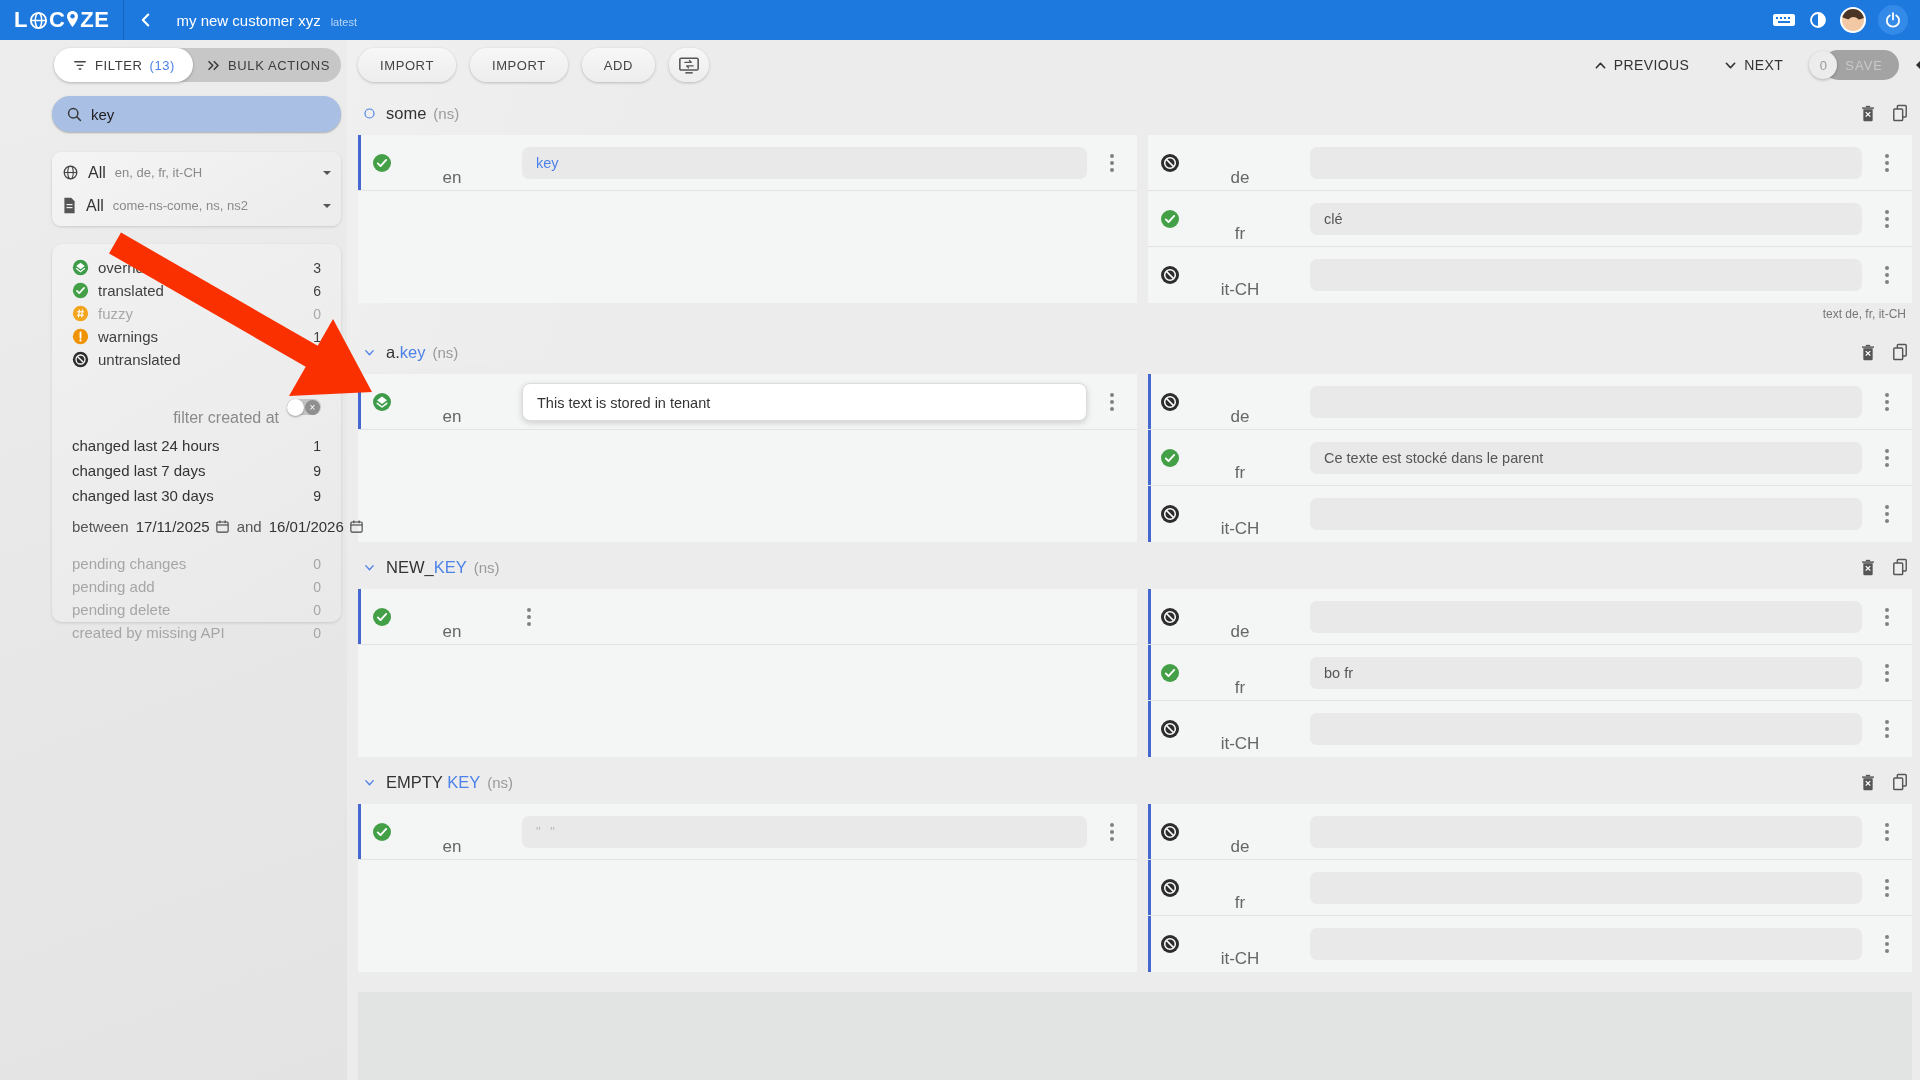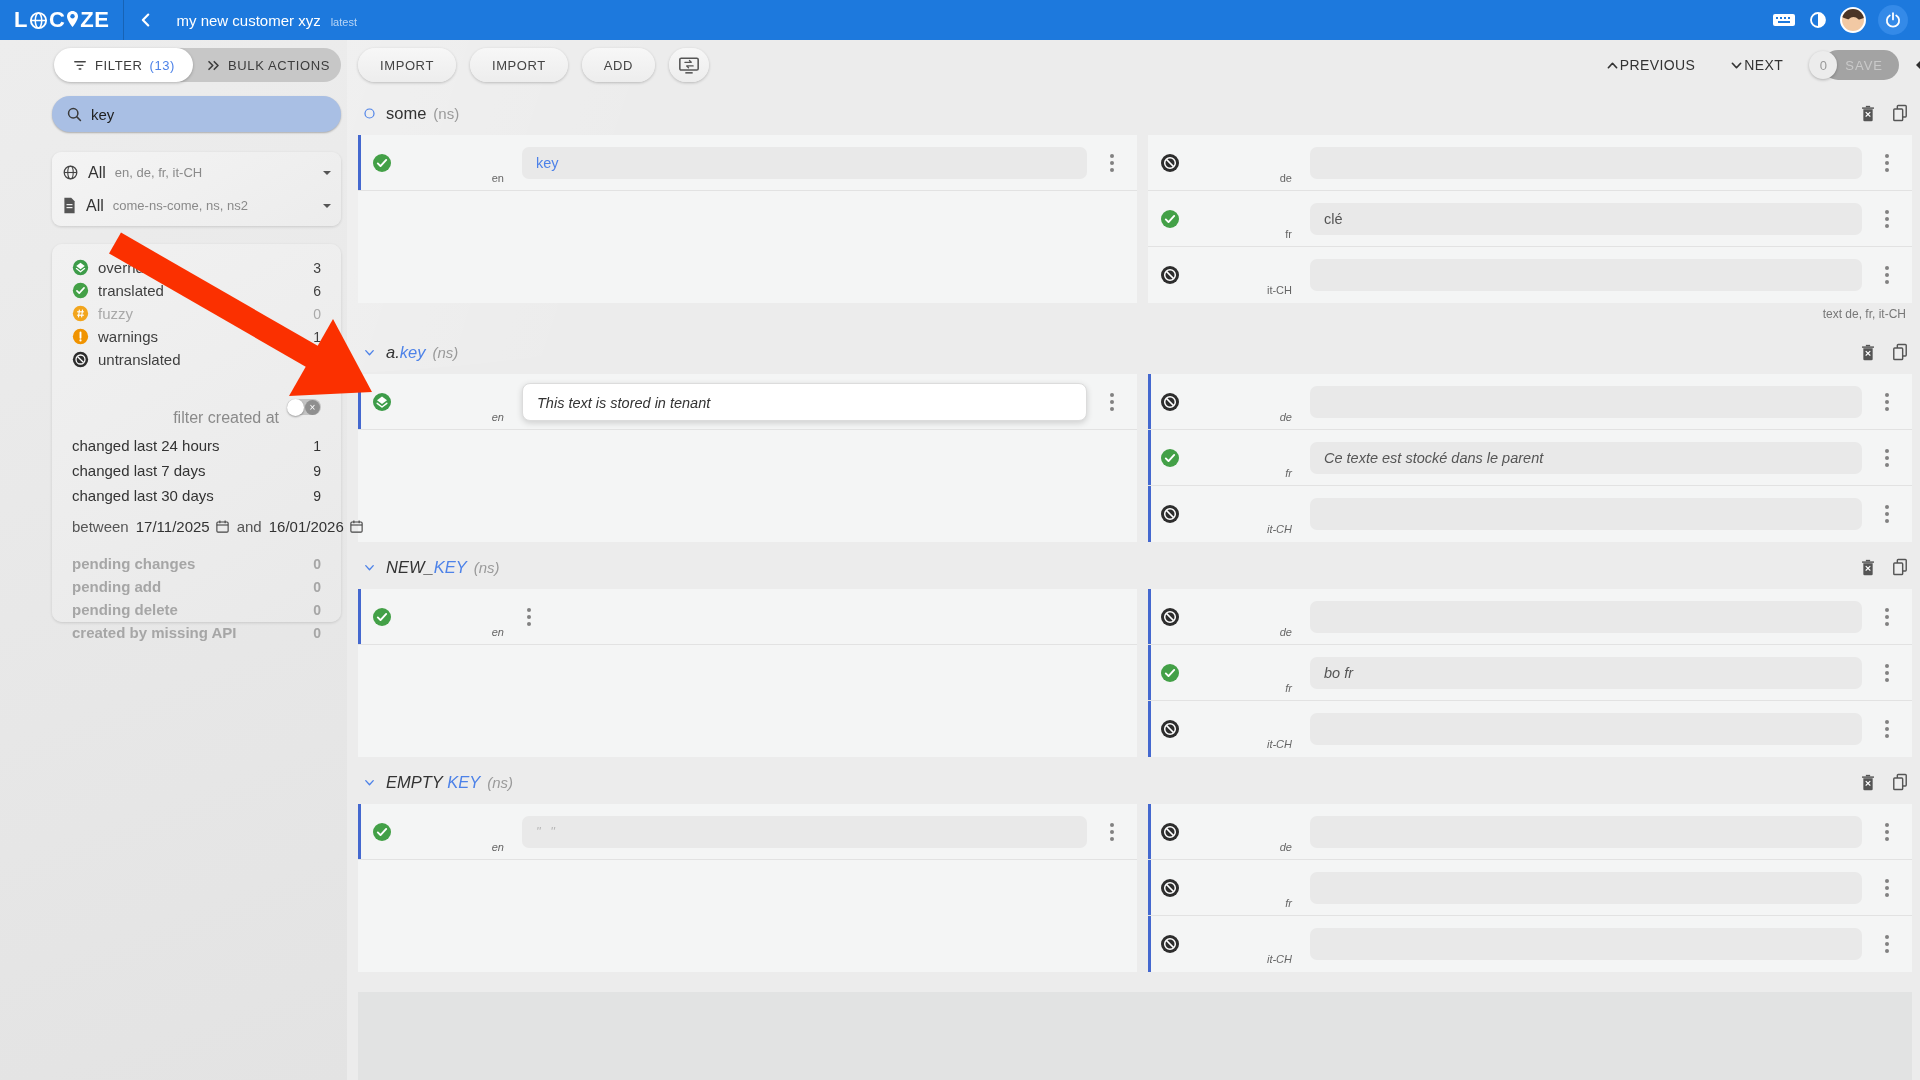--- a/index.html
+++ b/index.html
@@ -52,57 +52,57 @@
   .toggle .knob { width:17px; height:17px; background:#fff; border-radius:50%; box-shadow:0 1px 2px rgba(0,0,0,.35); }
   .toggle .knob-x { width:15px; height:15px; background:#8f8f8f; border-radius:50%; color:#fff; font-size:10px; line-height:15px; text-align:center; margin-right:1px; }
   .chrow { height:25px; display:flex; align-items:center; cursor:pointer; }
   .chrow .slabel { font-size:15px; color:#333; flex:1; }
   .chrow .scount { font-size:14px; color:#333; }
   #changed-list { margin-top:6px; }
   .between { margin-top:6px; height:24px; display:flex; align-items:center; gap:7px; }
   .between .blabel { font-size:15px; color:#555; }
   .between .bdate { font-size:15px; color:#333; display:flex; align-items:center; gap:5px; cursor:pointer; }
   #pending-list { margin-top:14px; }
-  .pdrow { height:23px; display:flex; align-items:center; cursor:pointer;font-weight:bold; }
+  .pdrow { height:23px; display:flex; align-items:center; cursor:pointer; }
   .pdrow .slabel { font-size:15px; color:#a6a6a6; flex:1; }
   .pdrow .scount { font-size:14px; color:#a6a6a6; }
 
   
   .main { position:absolute; left:347px; top:40px; width:1573px; height:1040px; display:flex; flex-direction:column; padding:8px 8px 0 11px; }
   .toolbar { height:34px; display:flex; align-items:center; flex:none; }
   .tbtn { height:34px; background:linear-gradient(180deg,#f7f7f7,#ededed); border:none; border-radius:17px; padding:0 22px; font-size:13px; letter-spacing:.6px; color:#444; box-shadow:0 1px 3px rgba(0,0,0,.22); margin-right:14px; cursor:pointer; font-family:inherit; }
   .tbtn.iconbtn { padding:0 9px; display:flex; align-items:center; }
   .tb-spacer { flex:1; }
-  .navbtn { background:none; border:none; display:flex; align-items:center; font-size:14px; color:#333; letter-spacing:.4px; margin-left:34px; cursor:pointer; font-family:inherit; }
+  .navbtn { background:none; border:none; display:flex; align-items:center; gap:6px; font-size:14px; color:#333; letter-spacing:.4px; margin-left:34px; cursor:pointer; font-family:inherit; }
   .savewrap { display:flex; align-items:center; margin-left:26px; cursor:default; }
   .save-badge { width:28px; height:28px; border-radius:50%; background:#ececec; box-shadow:0 1px 3px rgba(0,0,0,.25); color:#999; font-size:13px; display:flex; align-items:center; justify-content:center; z-index:2; }
   .save-pill { height:30px; border-radius:16px; background:#a3a3a3; color:#c9c9c9; font-size:13px; letter-spacing:1px; display:flex; align-items:center; padding:0 16px 0 22px; margin-left:-14px; }
   .edge-arrow { width:0; height:0; border:7px solid transparent; border-right-color:#2f2f2f; margin-left:10px; margin-right:-11px; }
 
   .sections { margin-top:18px; flex:none; }
   .section { margin-bottom:18px; }
-  .section.tight { margin-bottom:12px;font-style:italic; }
+  .section.tight { margin-bottom:12px; }
   .sec-header { height:26px; display:flex; align-items:center; gap:7px; margin-bottom:9px; padding-left:2px; }
   .sec-header .exp { width:19px; height:19px; display:flex; align-items:center; justify-content:center; cursor:pointer; }
   .kname { font-size:16.5px; color:#333; }
   .kname .hl { color:#4d82e8; }
   .ns { font-size:15px; color:#9a9a9a; }
   .sec-actions { margin-left:auto; display:flex; align-items:center; gap:16px; padding-right:4px; }
   .sec-actions .abtn { background:none; border:none; display:flex; cursor:pointer; }
 
   .sec-body { display:flex; gap:11px; }
   .col-left { width:779px; background:#f4f5f5; }
   .col-right { flex:1; background:#f4f5f5; }
   .trow { height:56px; display:flex; align-items:center; padding-left:14px; position:relative; }
   .col-right .trow { padding-left:12px; }
   .trow.sep { border-bottom:1px solid #e2e2e2; }
   .trow.bar::before { content:""; position:absolute; left:0; top:0; bottom:0; width:3px; background:#4468cf; }
   .trow .st { width:20px; height:20px; flex:none; display:flex; }
   .trow .st svg { width:20px; height:20px; }
-  .trow .lang { width:104px; text-align:right; font-size:11px; color:#666; margin-left:8px; flex:none;margin-top:30px; }
+  .trow .lang { width:104px; text-align:center; font-size:17px; color:#666; margin-left:8px; flex:none;margin-top:30px; }
   .tinput { flex:1; height:32px; line-height:32px; background:#e9e9e9; border-radius:7px; margin-left:18px; padding:0 14px; font-size:14.5px; color:#555; white-space:nowrap; overflow:hidden; cursor:text; }
   .tinput.match { color:#4d82e8; }
   .tinput.ghost { color:#b8b8b8; letter-spacing:3px; font-size:13px; }
   .tinput.focused { background:#fff; height:38px; line-height:38px; border:1px solid #dcdcdc; box-shadow:0 2px 6px rgba(0,0,0,.16); color:#333; border-radius:8px; }
   .dots { width:50px; flex:none; display:flex; flex-direction:column; align-items:center; gap:3px; cursor:pointer; }
   .dots i { width:4px; height:4px; border-radius:50%; background:#818181; }
   .sec-footer { text-align:right; font-size:12px; color:#777; padding:4px 6px 0 0; cursor:pointer; }
 
   .bottom-filler { flex:1; background:#e2e3e3; margin-top:8px; }
 

